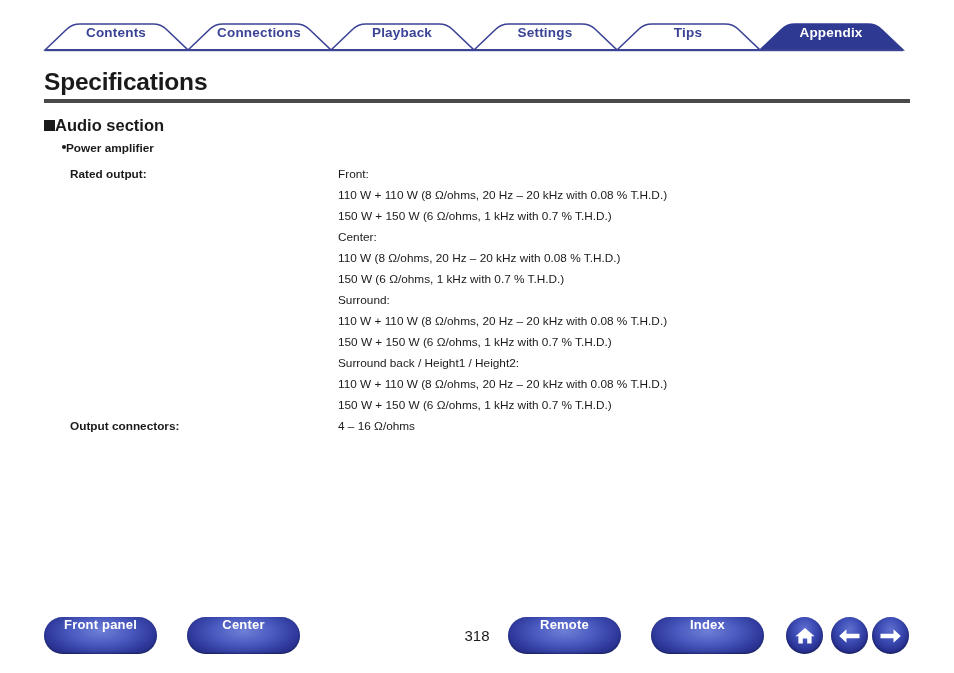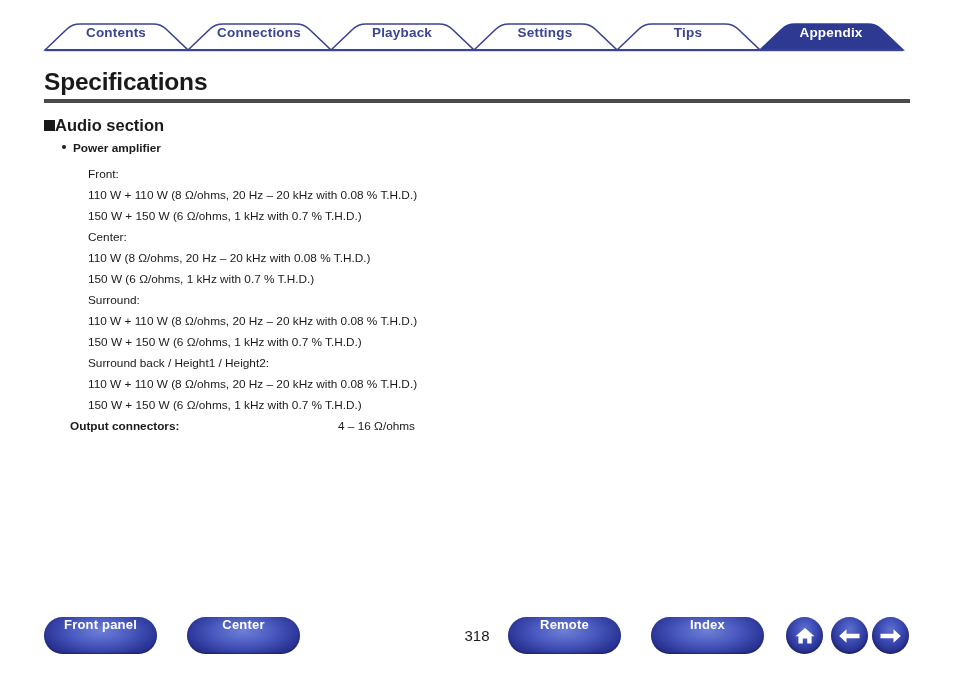--- a/index.html
+++ b/index.html
@@ -80,21 +80,20 @@
     font-weight: bold;
     color: #1a1a1a;
   }
 
   .sub-heading {
     position: absolute;
     left: 62px;
     top: 141px;
     display: flex;
     align-items: baseline;
-    gap: 7px;
   }
   .dot-bullet {
     width: 4px;
     height: 4px;
     border-radius: 50%;
     background: #1a1a1a;
     display: inline-block;
     position: relative;
     top: -3px;
   }
@@ -221,20 +220,21 @@
 </div>
 
 <div class="sub-heading">
   <span class="dot-bullet"></span>
   <span class="sub-heading-text">Power amplifier</span>
 </div>
 
 <div class="spec-table">
 
   <div class="spec-row">
+    <div class="spec-label">Rated output:</div>
     <div class="spec-values">
       <div class="spec-line">Front:</div>
       <div class="spec-line">110 W + 110 W (8 Ω/ohms, 20 Hz – 20 kHz with 0.08 % T.H.D.)</div>
       <div class="spec-line">150 W + 150 W (6 Ω/ohms, 1 kHz with 0.7 % T.H.D.)</div>
       <div class="spec-line">Center:</div>
       <div class="spec-line">110 W (8 Ω/ohms, 20 Hz – 20 kHz with 0.08 % T.H.D.)</div>
       <div class="spec-line">150 W (6 Ω/ohms, 1 kHz with 0.7 % T.H.D.)</div>
       <div class="spec-line">Surround:</div>
       <div class="spec-line">110 W + 110 W (8 Ω/ohms, 20 Hz – 20 kHz with 0.08 % T.H.D.)</div>
       <div class="spec-line">150 W + 150 W (6 Ω/ohms, 1 kHz with 0.7 % T.H.D.)</div>

